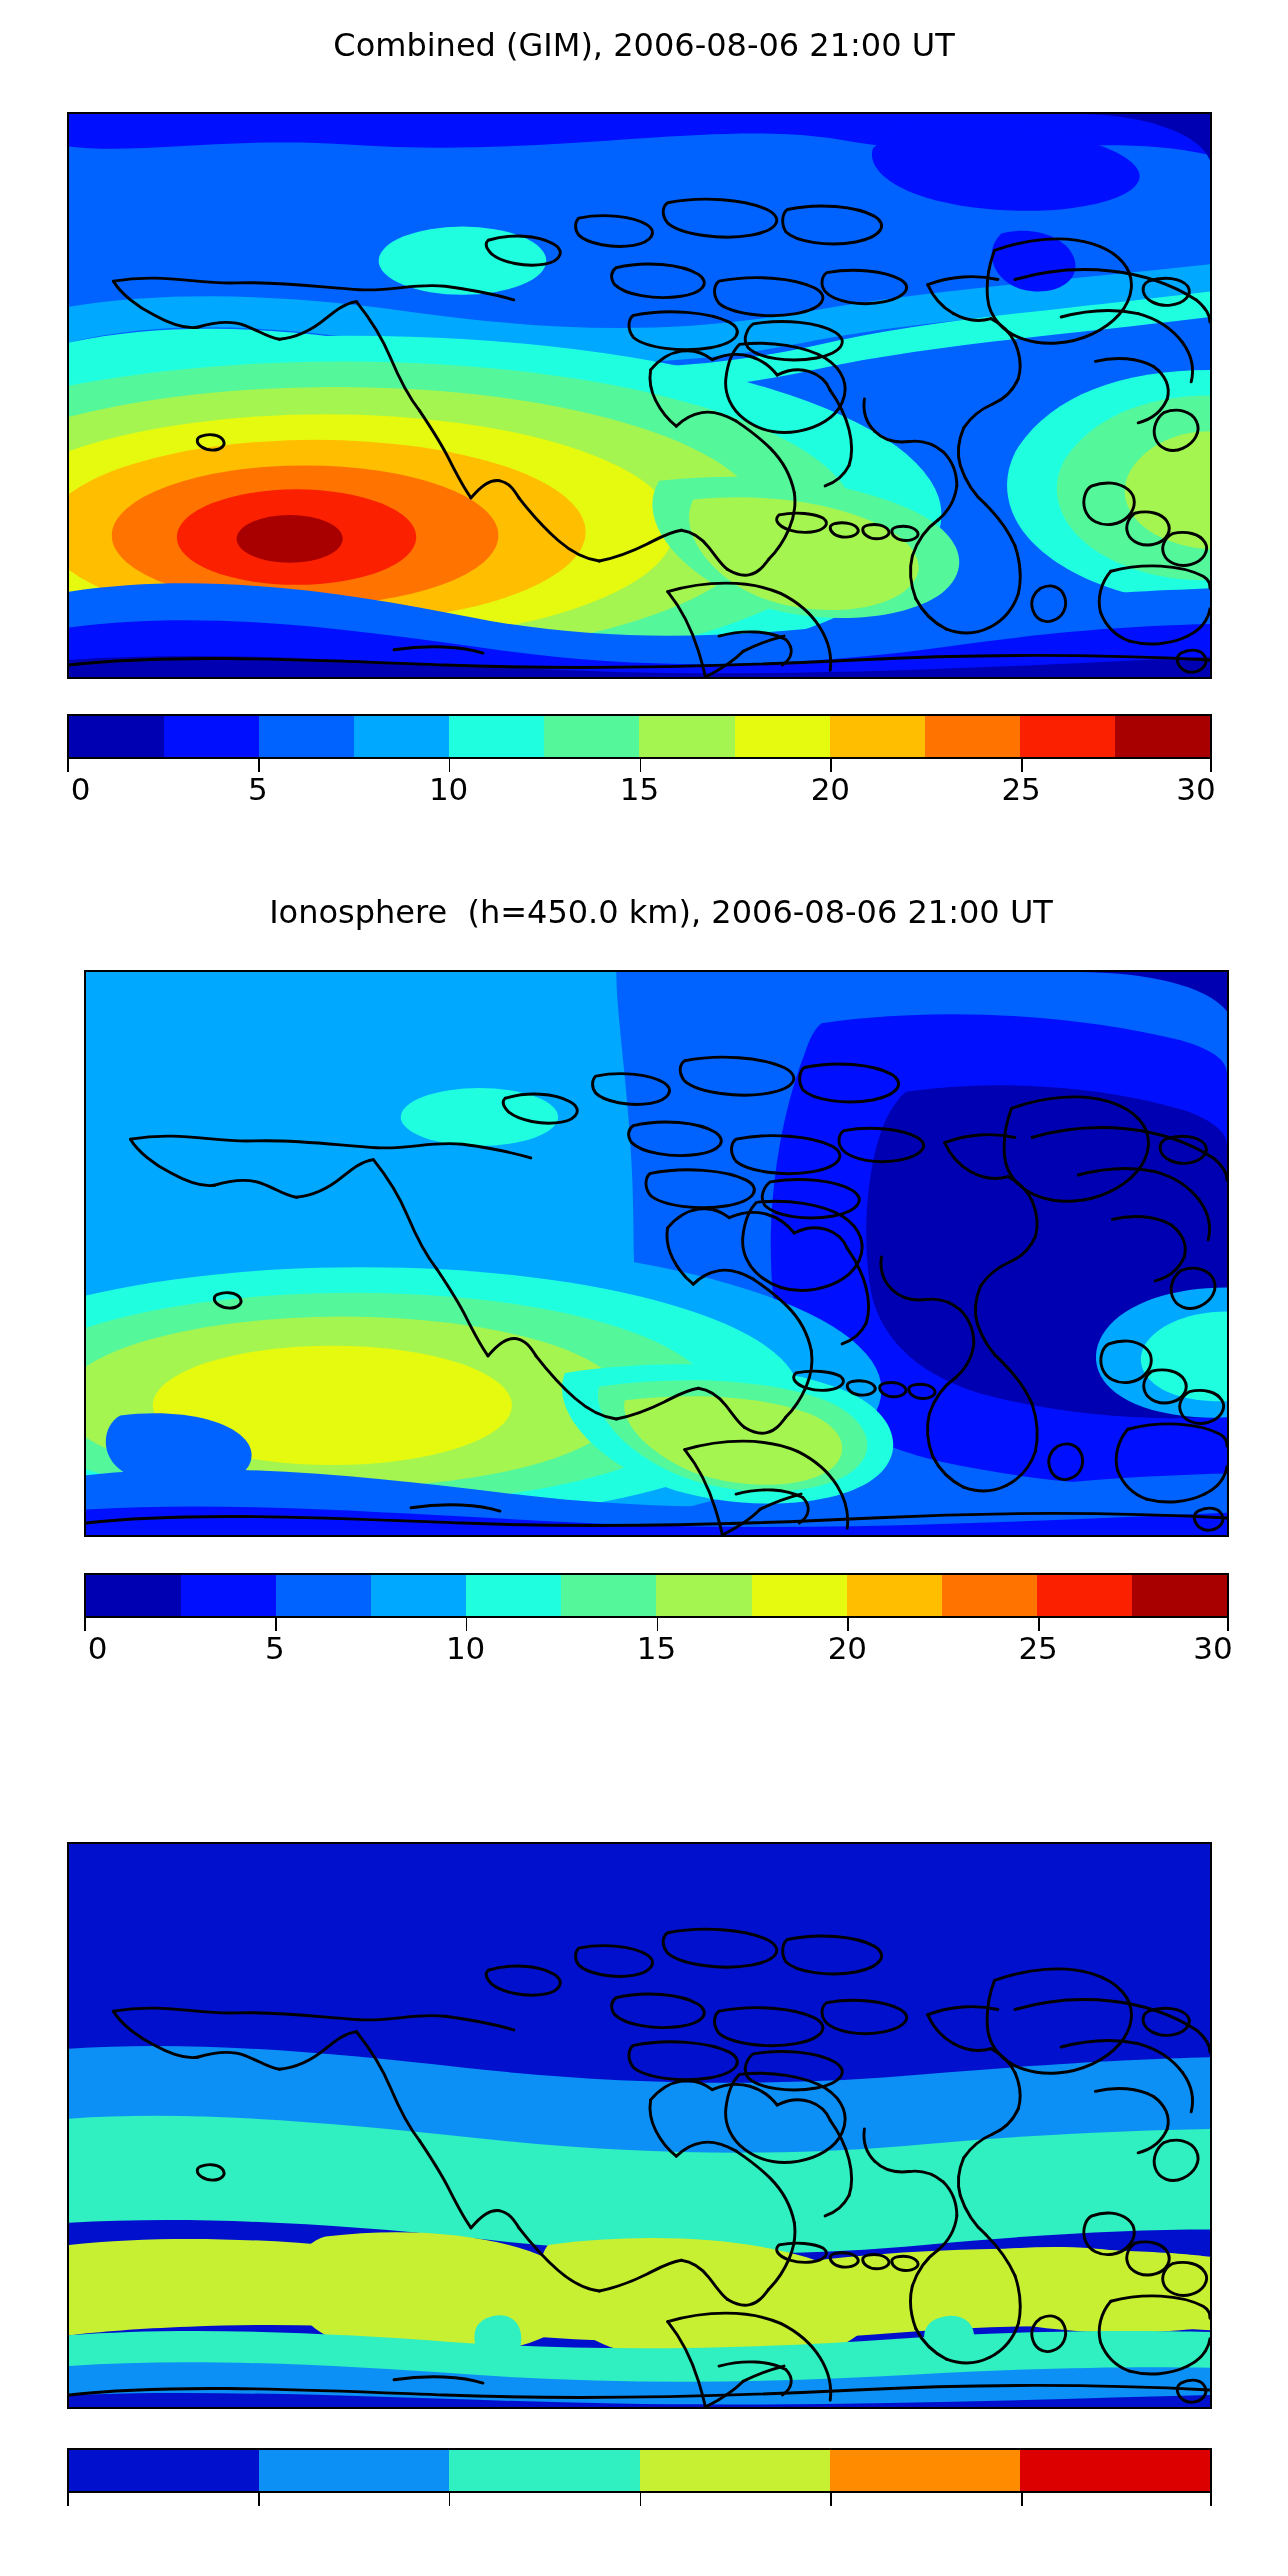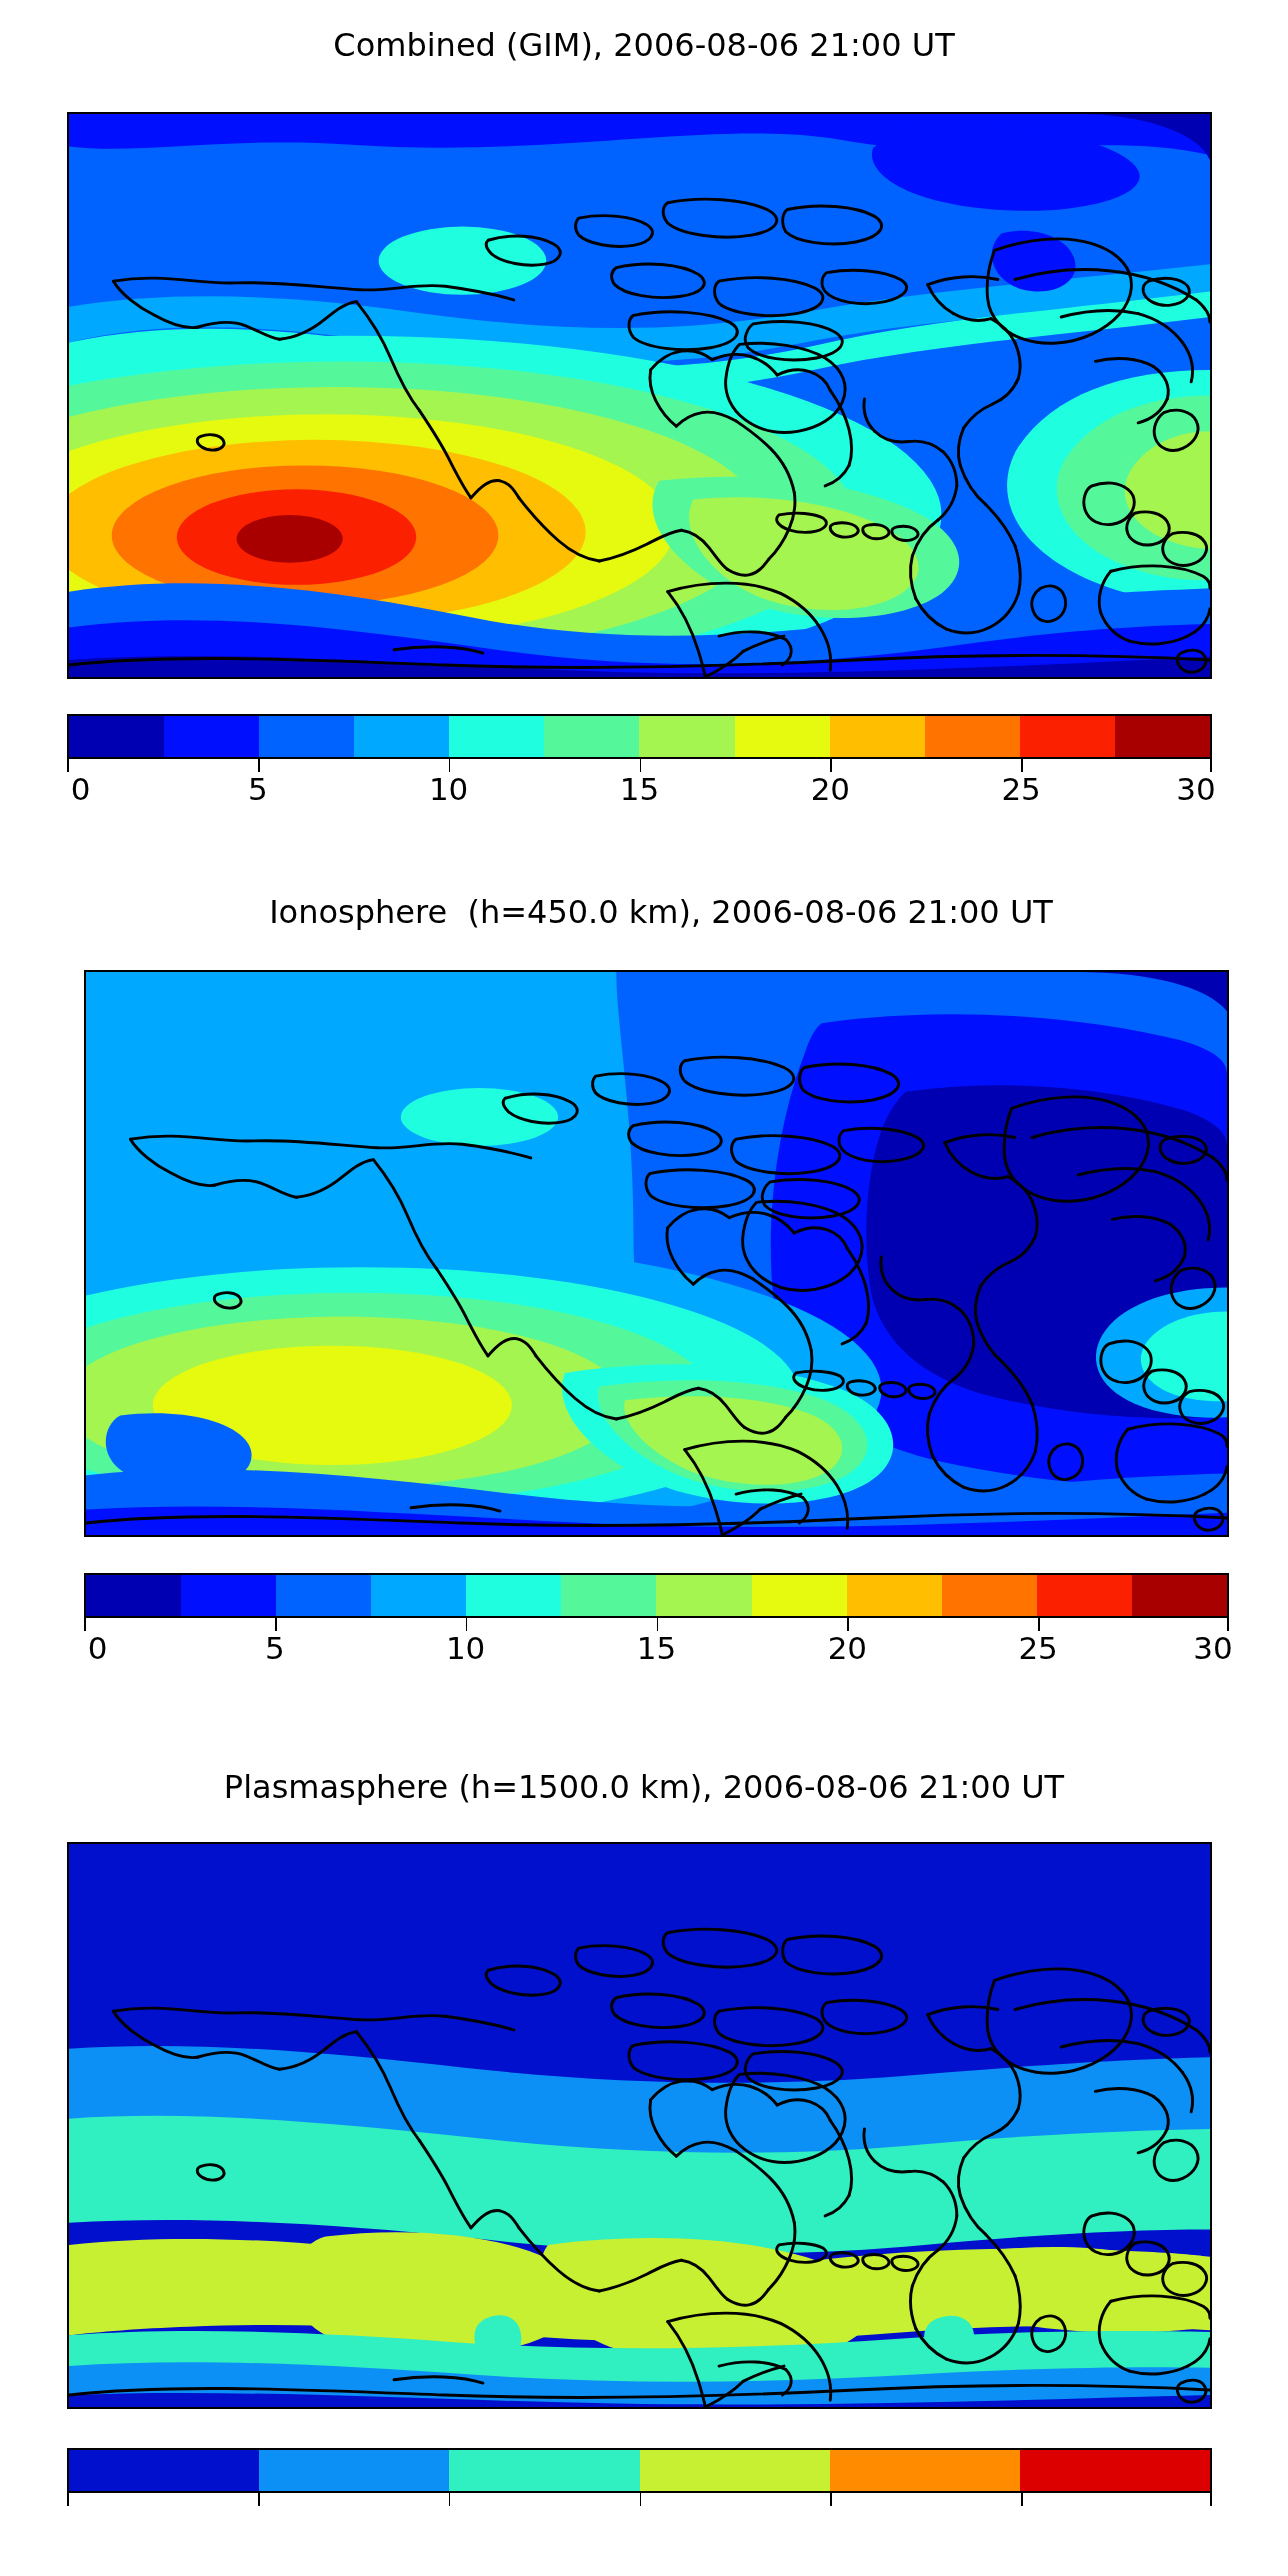--- a/index.html
+++ b/index.html
@@ -391,21 +391,20 @@
         <span style="left:33.33%">10</span>
         <span style="left:50%">15</span>
         <span style="left:66.67%">20</span>
         <span style="left:83.33%">25</span>
         <span style="left:98.6%">30</span>
       </div>
     </div>
   </div>
 
   <div class="panel" style="top:1735px;height:841px;">
-    <div class="ptitle" style="top:33px;">Plasmasphere (h=1500.0 km), 2006-08-06 21:00 UT</div>
 
     <div class="mapbox" style="top:107px;height:567px;">
       <div class="mapinner">
         <svg class="svgmap" viewBox="0 0 1334 660" preserveAspectRatio="none">
           <defs>
               <clipPath id="clipC">
                 <rect x="0" y="0" width="1334" height="660"></rect>
               </clipPath>
             </defs>
           <g clip-path="url(#clipC)">

